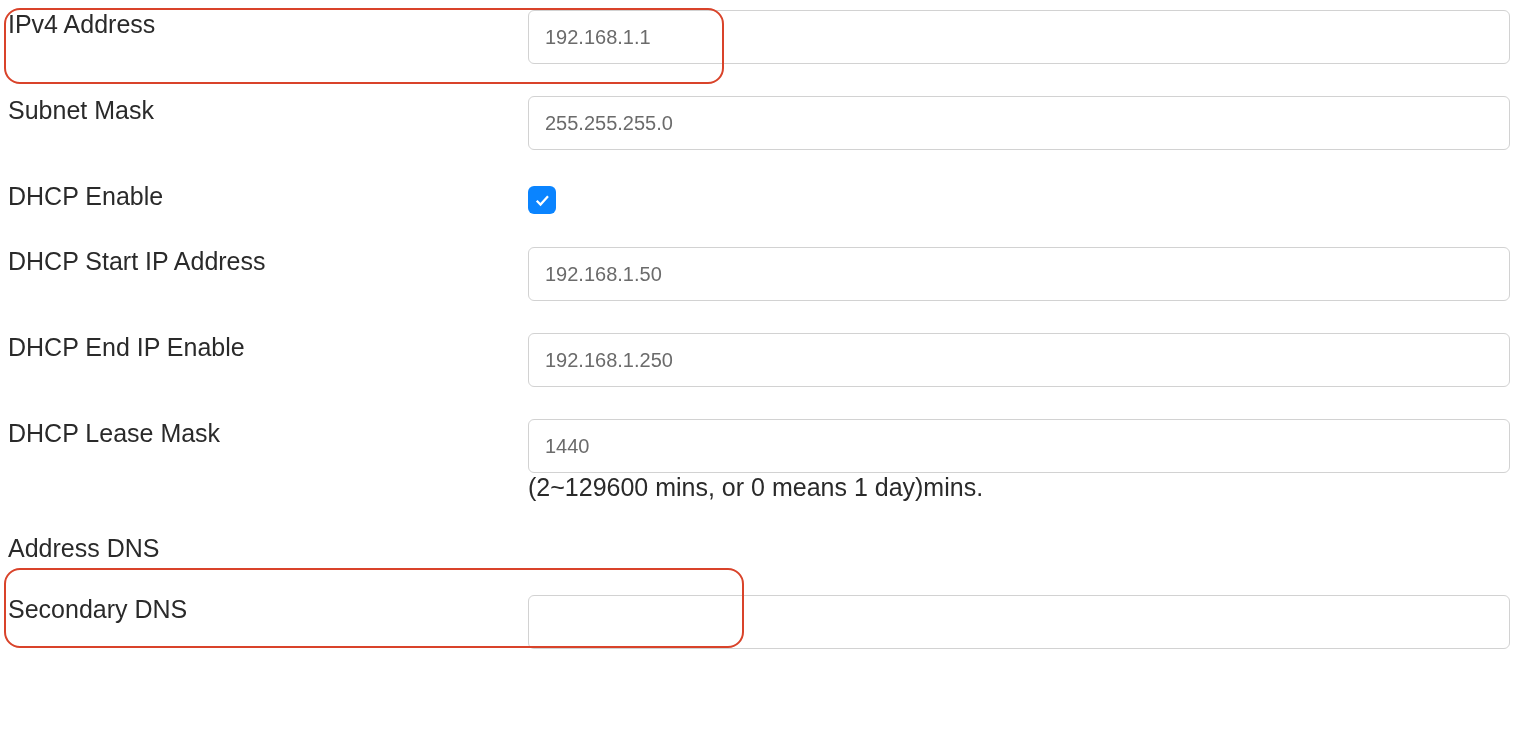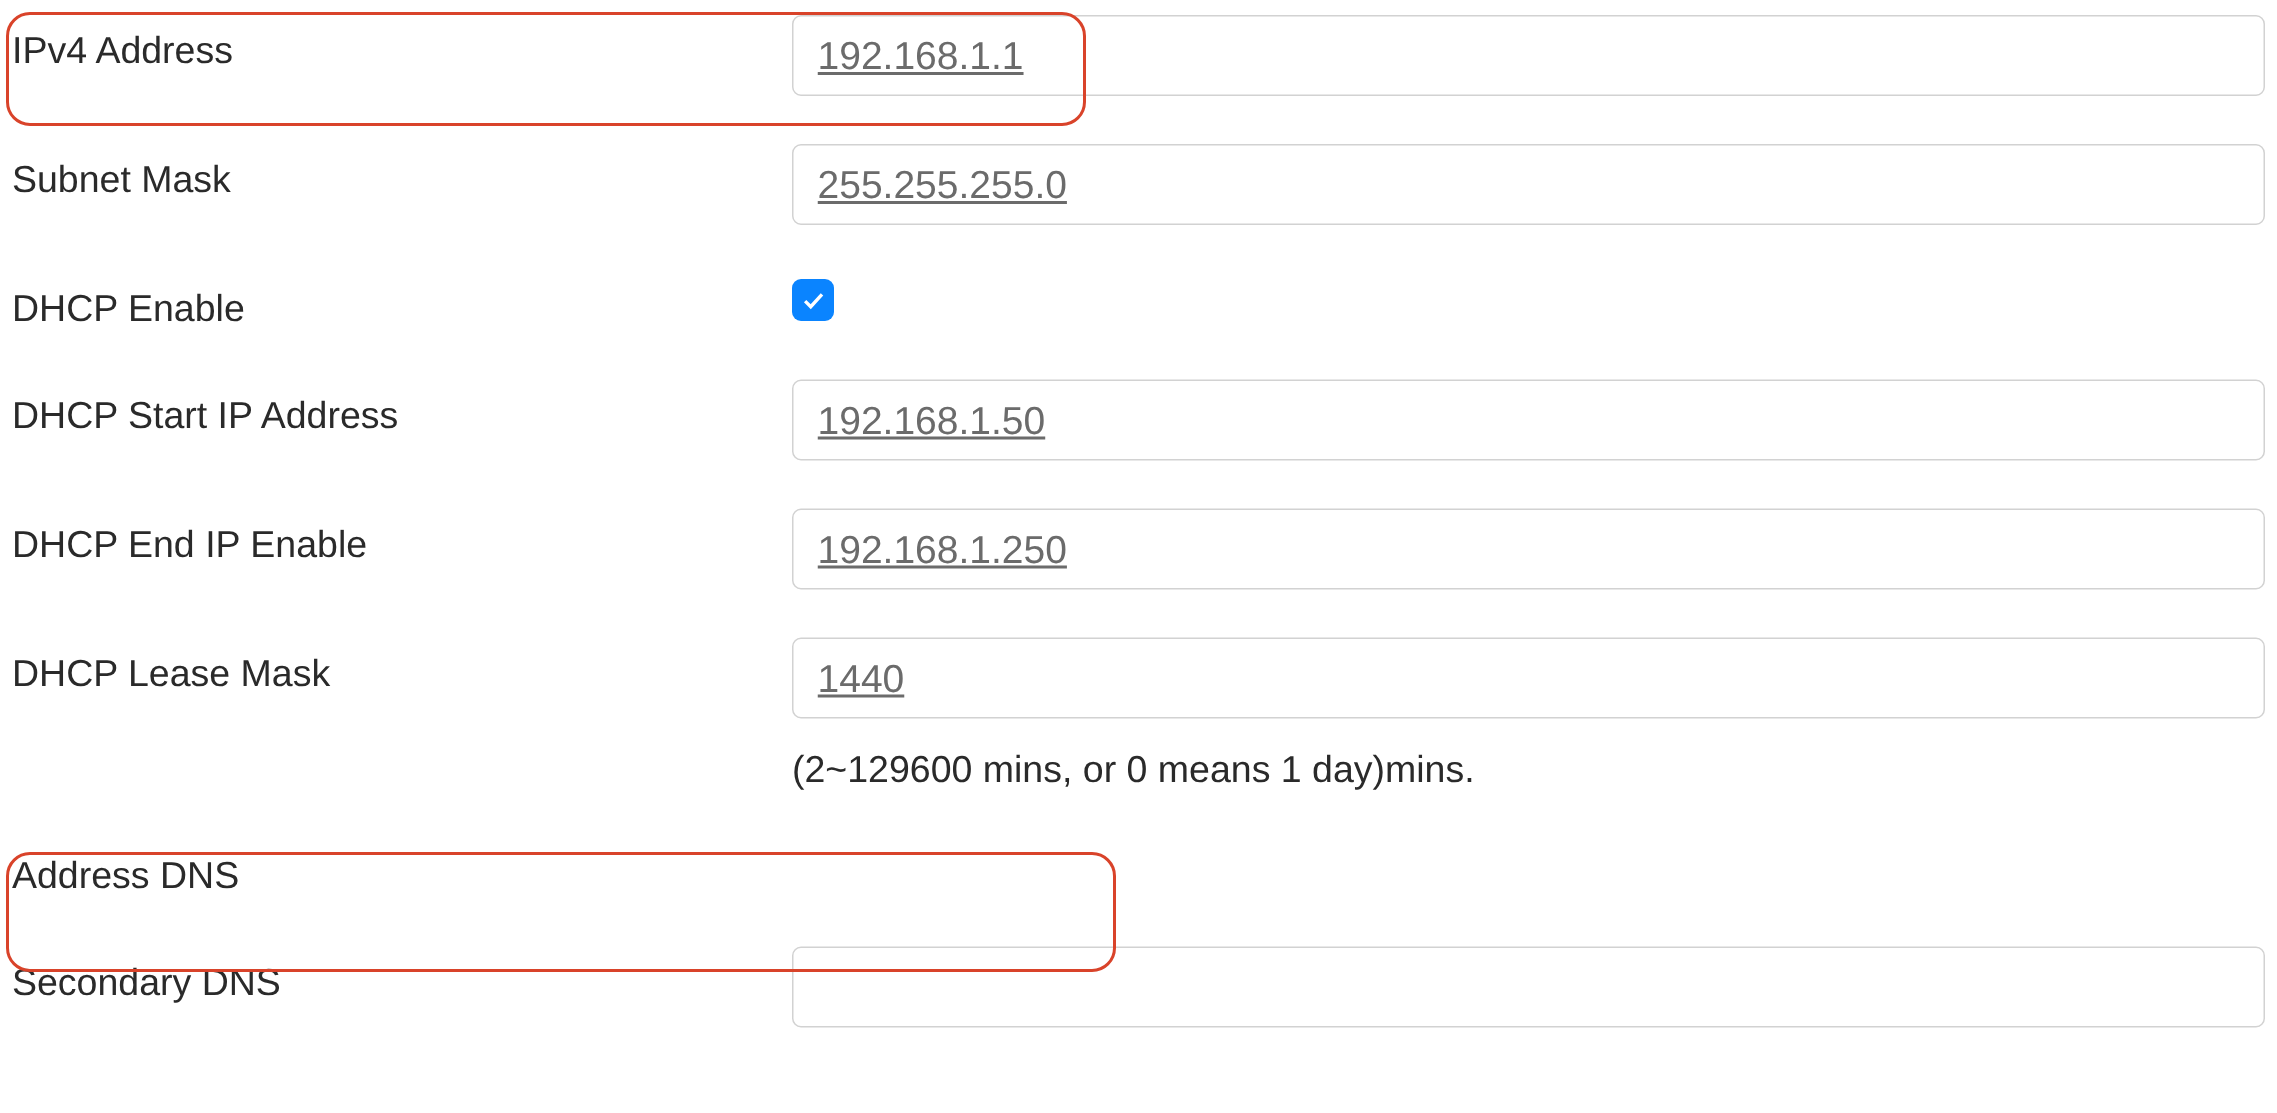--- a/index.html
+++ b/index.html
@@ -18,39 +18,37 @@
       display: flex;
       align-items: flex-start;
       margin-bottom: 32px;
     }
     .form-row:last-child {
       margin-bottom: 4px;
     }
     .label-col {
       width: 520px;
       flex-shrink: 0;
-      padding-top: 10px;
       font-size: 25px;
       color: #2a2a2a;
     }
     .input-col {
       flex: 1;
       min-width: 0;
     }
     .text-input {
       width: 100%;
       height: 54px;
       border: 1px solid #d2d2d2;
       border-radius: 6px;
       padding: 0 16px;
-      font-size: 26px;
+      font-size: 20px;
       color: #6b6b6b;
       background: #fff;
       outline: none;
-      text-decoration: underline;
     }
     .checkbox-wrap {
       padding-top: 4px;
     }
     .checkbox {
       width: 28px;
       height: 28px;
       border-radius: 6px;
       background: #0a84ff;
       display: inline-flex;
@@ -60,21 +58,21 @@
       border: none;
     }
     .checkbox svg {
       width: 18px;
       height: 18px;
       stroke: #fff;
       stroke-width: 3;
       fill: none;
     }
     .help-text {
-      margin-top: 20px;
+      margin-top: 0;
       font-size: 25px;
       color: #2a2a2a;
     }
     .highlight-ovl {
       position: absolute;
       border: 2.5px solid #d9432a;
       border-radius: 16px;
       pointer-events: none;
       background: transparent;
     }

